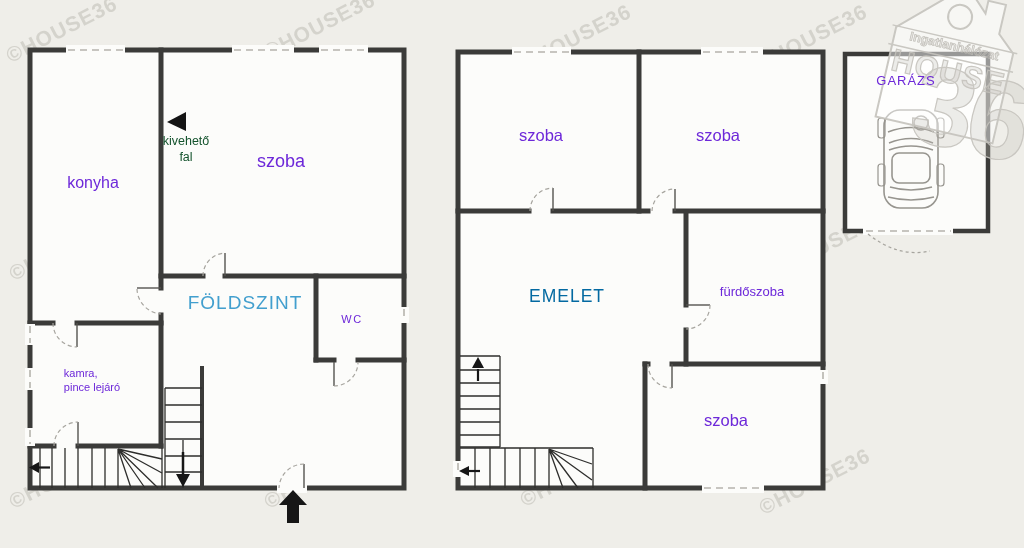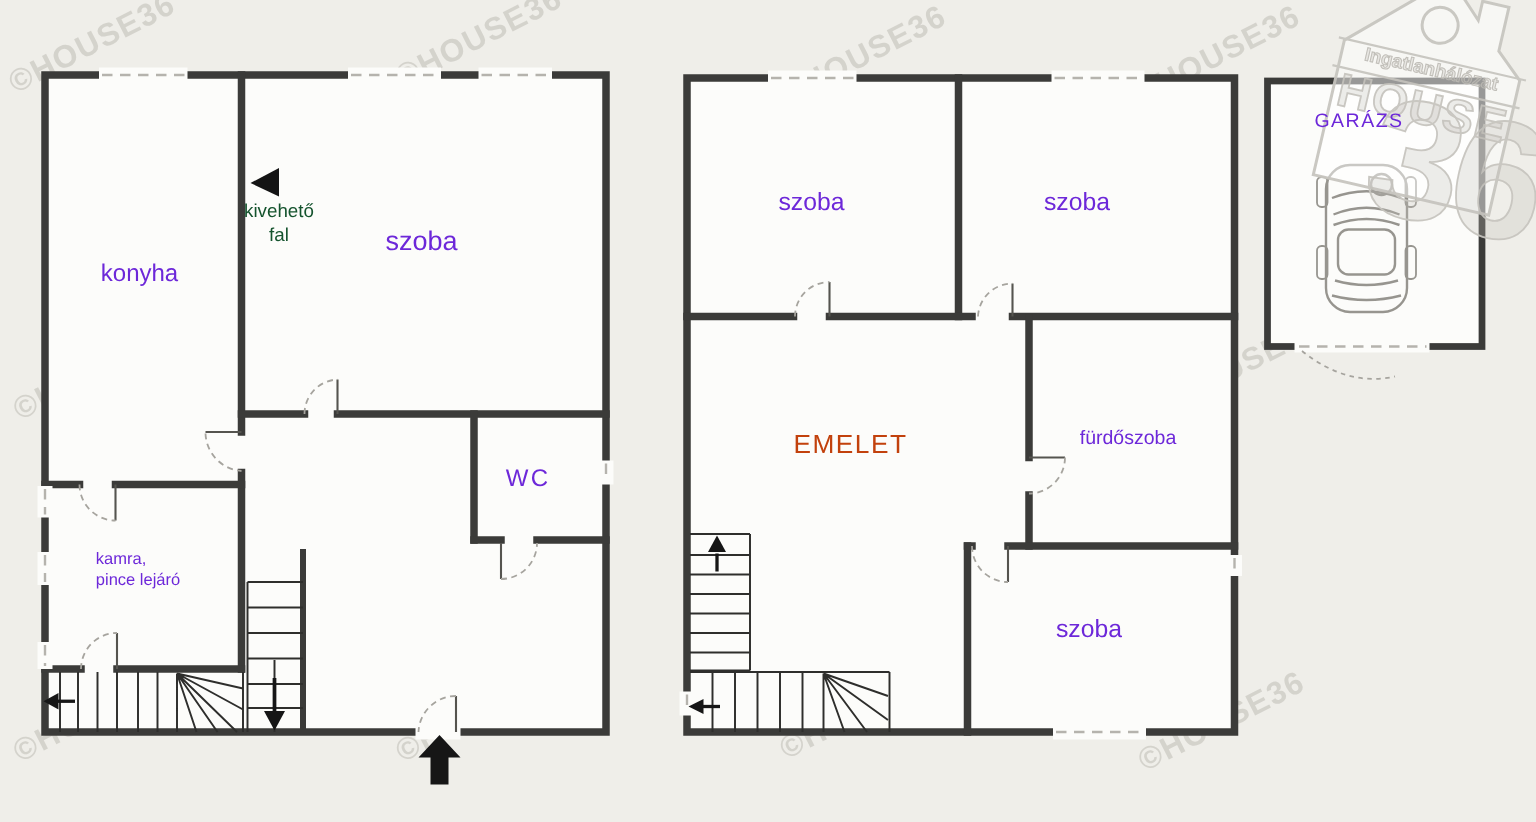--- a/index.html
+++ b/index.html
@@ -23,25 +23,25 @@
   .wm:nth-of-type(10){left:260px;top:466px;}
   .wm:nth-of-type(11){left:516px;top:464px;}
   .wm:nth-of-type(12){left:755px;top:472px;}
   
   .lbl{position:absolute;transform:translate(-50%,-50%);color:#6d28d9;white-space:pre-line;
        text-align:center;line-height:1.25;}
   .lbl-konyha{left:93px;top:168px;font-size:16px;margin-top:15px;}
   .lbl-szoba-gf{left:281px;top:161px;font-size:18px;}
   .lbl-removable{left:186px;top:149px;font-size:12.5px;color:#14532d;line-height:1.3;}
   .lbl-foldszint{left:245px;top:303px;font-size:19px;color:#429fce;letter-spacing:1px;}
-  .lbl-wc{left:352px;top:320px;font-size:16px;letter-spacing:1.5px;}
+  .lbl-wc{left:352px;top:320px;font-size:11px;letter-spacing:1.5px;}
   .lbl-kamra{left:92px;top:381px;font-size:11px;text-align:left;}
   .lbl-szoba-uf-l{left:541px;top:135px;font-size:16.5px;}
   .lbl-szoba-uf-r{left:718px;top:135px;font-size:16.5px;}
-  .lbl-emelet{left:567px;top:297px;font-size:17.5px;color:#c2410c;letter-spacing:1px;}
+  .lbl-emelet{left:567px;top:297px;font-size:17.5px;color:#0369a1;letter-spacing:1px;}
   .lbl-furdo{left:752px;top:292px;font-size:13px;}
   .lbl-szoba-uf-b{left:726px;top:420px;font-size:16.5px;}
   .lbl-garazs{left:906px;top:81px;font-size:13px;letter-spacing:1px;}
   
   .logo{position:absolute;left:886px;top:-16px;width:150px;height:230px;
         transform:rotate(13deg);transform-origin:50% 30%;opacity:0.95;pointer-events:none;}
   .logo .txt{position:absolute;color:rgba(195,193,186,0.30);-webkit-text-stroke:1.2px #c7c5bf;
              font-weight:bold;white-space:nowrap;}
   .logo .band-txt{left:0;top:57px;width:134px;text-align:center;font-size:12.5px;
                   -webkit-text-stroke:0.7px #bfbdb7;}
@@ -237,20 +237,21 @@
     </svg>
     <div class="txt band-txt">Ingatlanhálózat</div>
     <div class="txt brand-txt">HOUSE</div>
     <div class="txt num-txt">36</div>
   </div>
 
   <div class="lbl lbl-konyha">konyha</div>
   <div class="lbl lbl-szoba-gf">szoba</div>
   <div class="lbl lbl-removable">kivehető
 fal</div>
+  <div class="lbl lbl-foldszint">FÖLDSZINT</div>
   <div class="lbl lbl-wc">WC</div>
   <div class="lbl lbl-kamra">kamra,
 pince lejáró</div>
   <div class="lbl lbl-szoba-uf-l">szoba</div>
   <div class="lbl lbl-szoba-uf-r">szoba</div>
   <div class="lbl lbl-emelet">EMELET</div>
   <div class="lbl lbl-furdo">fürdőszoba</div>
   <div class="lbl lbl-szoba-uf-b">szoba</div>
   <div class="lbl lbl-garazs">GARÁZS</div>
 

